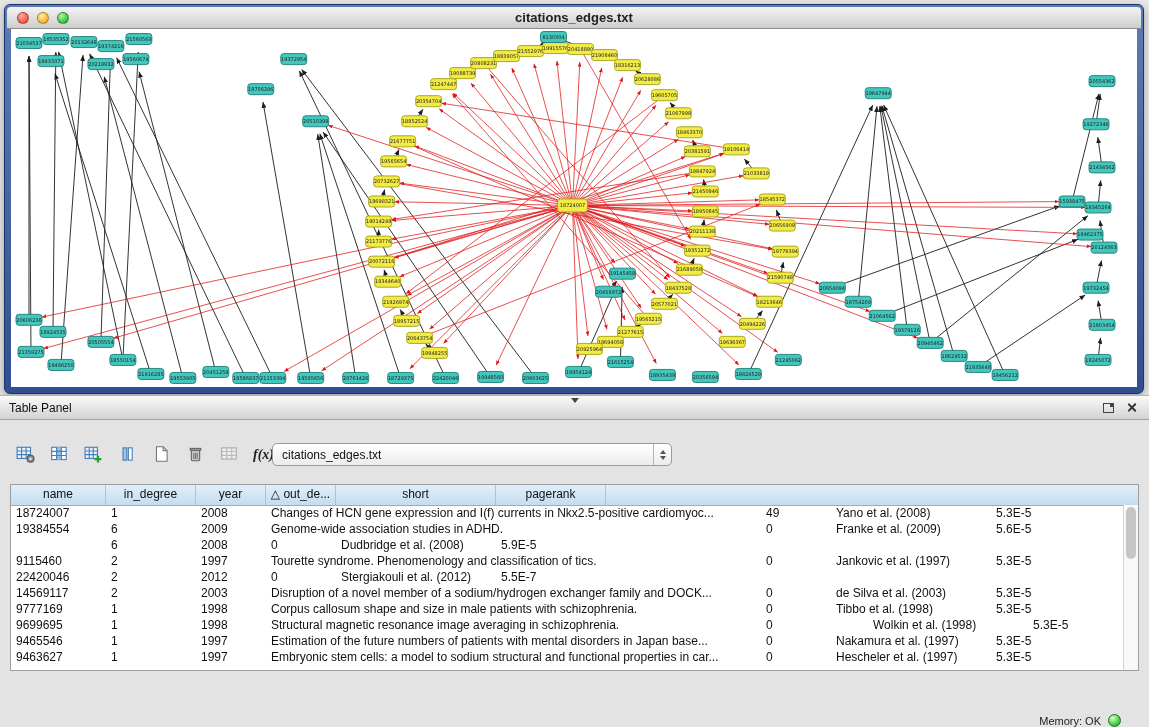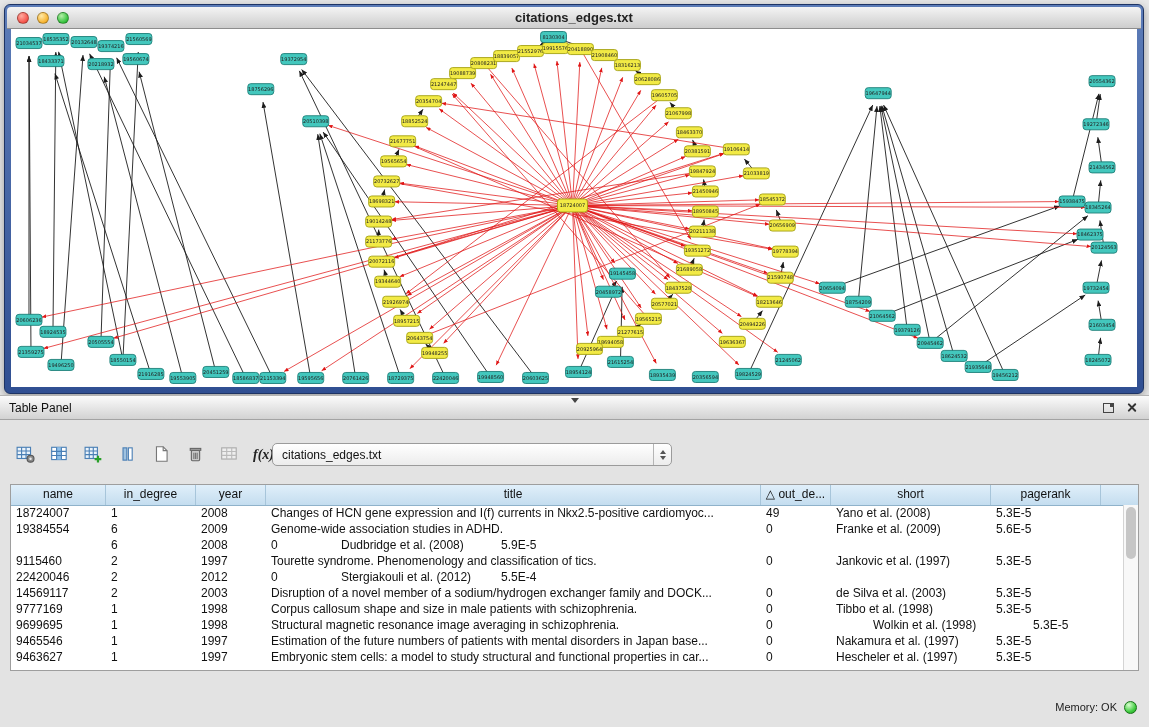--- a/index.html
+++ b/index.html
@@ -112,22 +112,22 @@
     border:1px solid #a8a8a8;border-radius:4px;box-sizing:border-box;
   }
   .tab.active{
     background:linear-gradient(#8d8d8d,#5e5e5e);
     border-color:#4c4c4c;color:#fff;
     box-shadow:inset 0 1px 2px rgba(0,0,0,.4);
   }
 
   .status{
     position:absolute;left:0;bottom:0;width:1149px;height:26px;
-    display:flex;align-items:flex-start;justify-content:flex-end;gap:7px;
-    padding-right:12px;box-sizing:border-box;
+    display:flex;align-items:flex-end;justify-content:flex-end;gap:7px;
+    padding-right:28px;box-sizing:border-box;
   }
   .memory-label{font-size:11px;color:#222}
   .memory-led{
     width:13px;height:13px;border-radius:50%;
     background:radial-gradient(circle at 35% 28%,#d9ffcf,#41cc41 62%,#1f9c1f);
     border:1px solid #167216;box-sizing:border-box;
   }
 </style>
 </head>
 <body>
@@ -799,21 +799,20 @@
       <span class="arr-up"></span>
         <span class="arr-dn"></span>
     </span>
   </div>
 
   <div class="table-wrap">
     <div class="thead" id="thead">
         <div class="th" style="width: 95px;">name</div>
         <div class="th" style="width: 90px;">in_degree</div>
         <div class="th" style="width: 70px;">year</div>
-        <div class="th" style="width: 495px;">title</div>
         <div class="th" style="width: 70px;">△ out_de...</div>
         <div class="th" style="width: 160px;">short</div>
         <div class="th" style="width: 110px;">pagerank</div>
         <div class="th filler"></div>
       </div>
     <div class="tbody" id="tbody">
         <div class="tr">
           <div class="td" style="width: 95px;">18724007</div>
           <div class="td" style="width: 90px;">1</div>
           <div class="td" style="width: 70px;">2008</div>
@@ -847,21 +846,21 @@
           <div class="td" style="width: 70px;">0</div>
           <div class="td" style="width: 160px;">Jankovic et al. (1997)</div>
           <div class="td" style="width: 110px;">5.3E-5</div>
         </div>
         <div class="tr">
           <div class="td" style="width: 95px;">22420046</div>
           <div class="td" style="width: 90px;">2</div>
           <div class="td" style="width: 70px;">2012</div>
           <div class="td" style="width: 70px;">0</div>
           <div class="td" style="width: 160px;">Stergiakouli et al. (2012)</div>
-          <div class="td" style="width: 110px;">5.5E-4</div>
+          <div class="td" style="width: 110px;">5.5E-7</div>
         </div>
         <div class="tr">
           <div class="td" style="width: 95px;">14569117</div>
           <div class="td" style="width: 90px;">2</div>
           <div class="td" style="width: 70px;">2003</div>
           <div class="td" style="width: 495px;">Disruption of a novel member of a sodium/hydrogen exchanger family and DOCK...</div>
           <div class="td" style="width: 70px;">0</div>
           <div class="td" style="width: 160px;">de Silva et al. (2003)</div>
           <div class="td" style="width: 110px;">5.3E-5</div>
         </div>
@@ -889,21 +888,21 @@
           <div class="td" style="width: 70px;">1997</div>
           <div class="td" style="width: 495px;">Estimation of the future numbers of patients with mental disorders in Japan base...</div>
           <div class="td" style="width: 70px;">0</div>
           <div class="td" style="width: 160px;">Nakamura et al. (1997)</div>
           <div class="td" style="width: 110px;">5.3E-5</div>
         </div>
         <div class="tr">
           <div class="td" style="width: 95px;">9463627</div>
           <div class="td" style="width: 90px;">1</div>
           <div class="td" style="width: 70px;">1997</div>
-          <div class="td" style="width: 495px;">Embryonic stem cells: a model to study structural and functional properties in car...</div>
+          <div class="td" style="width: 495px;">Embryonic stem cells: a model to sodium structural and functional properties in car...</div>
           <div class="td" style="width: 70px;">0</div>
           <div class="td" style="width: 160px;">Hescheler et al. (1997)</div>
           <div class="td" style="width: 110px;">5.3E-5</div>
         </div>
       </div>
     <div class="vscroll">
       <div class="vthumb"></div>
     </div>
   </div>
 

